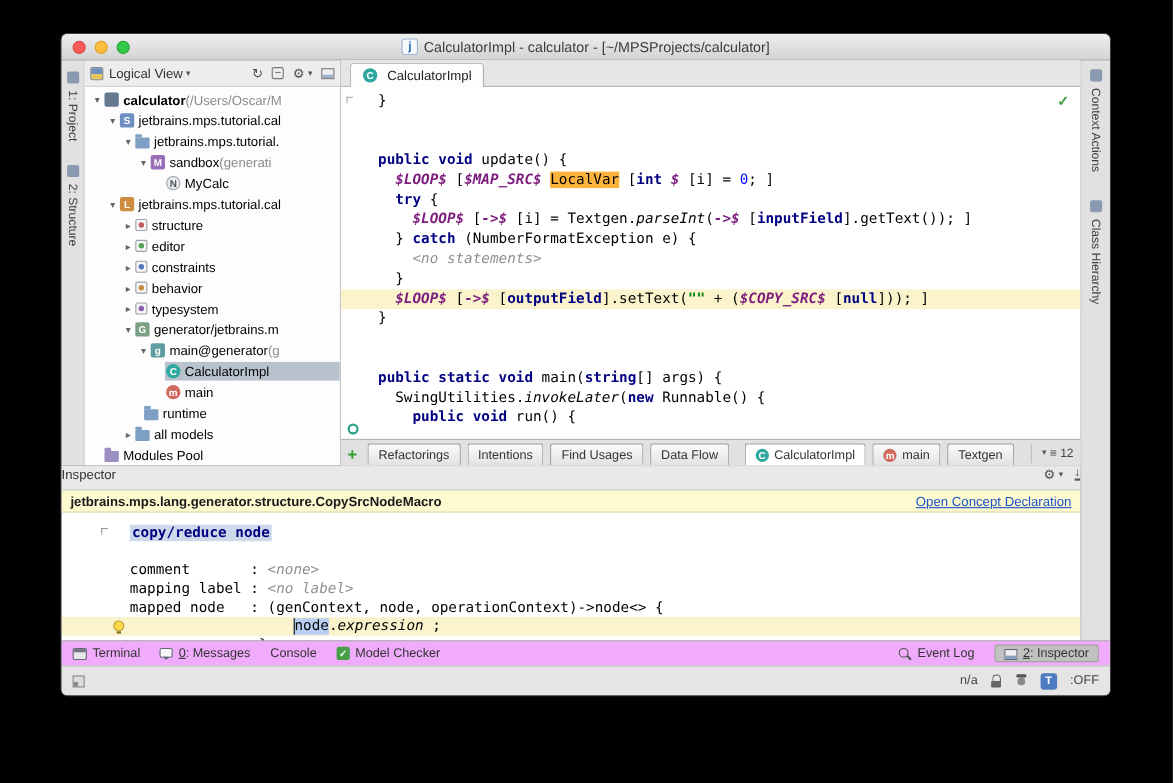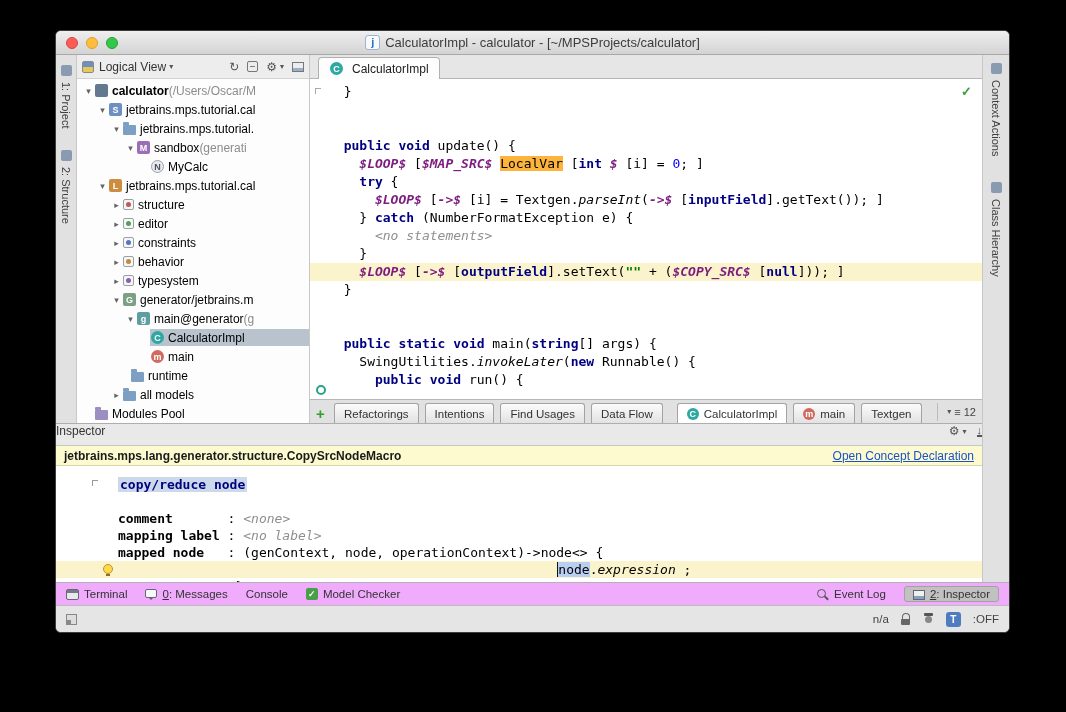--- a/index.html
+++ b/index.html
@@ -88,34 +88,34 @@
     padding:0 0;font-size:12px;color:#333;}
   .ih-icons{margin-left:auto;display:flex;align-items:center;gap:10px;}
   .hide-down{border-bottom:2px solid #555;line-height:10px;font-size:11px;color:#555;}
   .inspector-banner{flex:0 0 20px;background:#fdfad0;border-bottom:1px solid #d8d4a8;display:flex;align-items:center;
     padding:0 8px;font-size:12px;}
   .banner-concept{font-weight:bold;color:#1a1a1a;}
   .banner-link{margin-left:auto;color:#1a52c8;text-decoration:underline;cursor:pointer;}
   .inspector-body{flex:1;overflow:hidden;padding-top:10px;position:relative;}
   .ins-line{height:17px;line-height:17px;white-space:pre;font-family:"DejaVu Sans Mono",monospace;font-size:13px;color:#000;
     padding-left:62px;position:relative;}
-  .ins-line.hl{background:#fbf3cc;text-align:center;}
+  .ins-line.hl{background:#fbf3cc;}
   .gutter-fold-top{position:absolute;left:36px;top:4px;width:6px;height:6px;border-left:1px solid #999;border-top:1px solid #999;}
   .gutter-bulb{position:absolute;left:47px;top:3px;width:10px;height:10px;background:#ffd84d;border:1px solid #b8962e;border-radius:50%;}
   .gutter-bulb::after{content:"";position:absolute;left:2px;bottom:-3px;width:4px;height:2px;background:#8a7022;}
   
   .seg-k{color:#000082;font-weight:bold;}
   .seg-m{color:#7d1b7e;font-weight:bold;font-style:italic;}
   .seg-i{font-style:italic;}
   .seg-s{color:#008000;font-weight:bold;}
   .seg-num{color:#0000ff;}
   .seg-ghost{color:#8f8f8f;font-style:italic;}
   .seg-ref{color:#000082;font-weight:bold;text-align:right;}
   .seg-hlo{background:#fcb43c;color:#000;}
-  .seg-b{font-weight:bold;}
+  .seg-b{font-weight:normal;}
   .seg-concept{font-weight:bold;color:#000080;background:#ccd9ea;padding:0 2px;}
   .seg-sel{background:#b8cff2;border-left:1px solid #111;}
   
   .toolwindow-bar{flex:0 0 23px;background:#f0abfc;border-top:1px solid #b2b2b2;display:flex;align-items:center;
     padding:0 10px;font-size:11.5px;color:#333;}
   .twb-group{display:flex;align-items:center;gap:18px;}
   .twb-spacer{flex:1;}
   .twb-item{display:flex;align-items:center;gap:5px;cursor:default;}
   .twb-item.selected{background:#c1c1c1;border:1px solid #a2a2a2;border-radius:3px;padding:1px 8px;align-items:flex-end;}
   .ic-terminal{width:13px;height:11px;border:1px solid #667;background:#e8e8e8;border-radius:2px;position:relative;}

